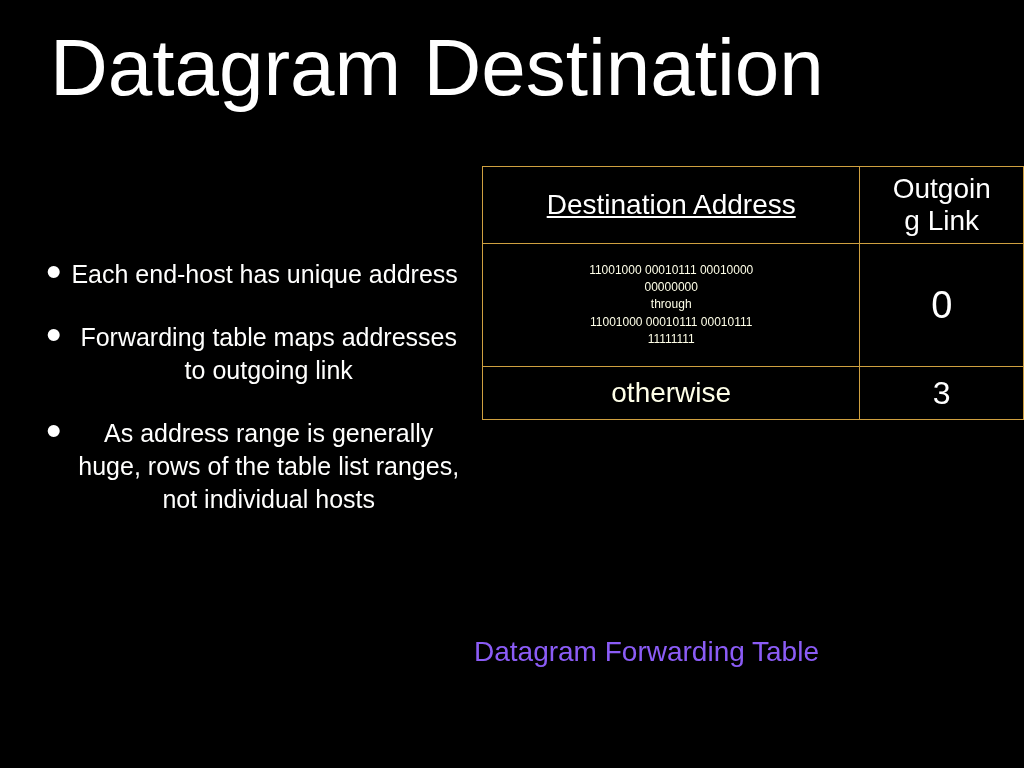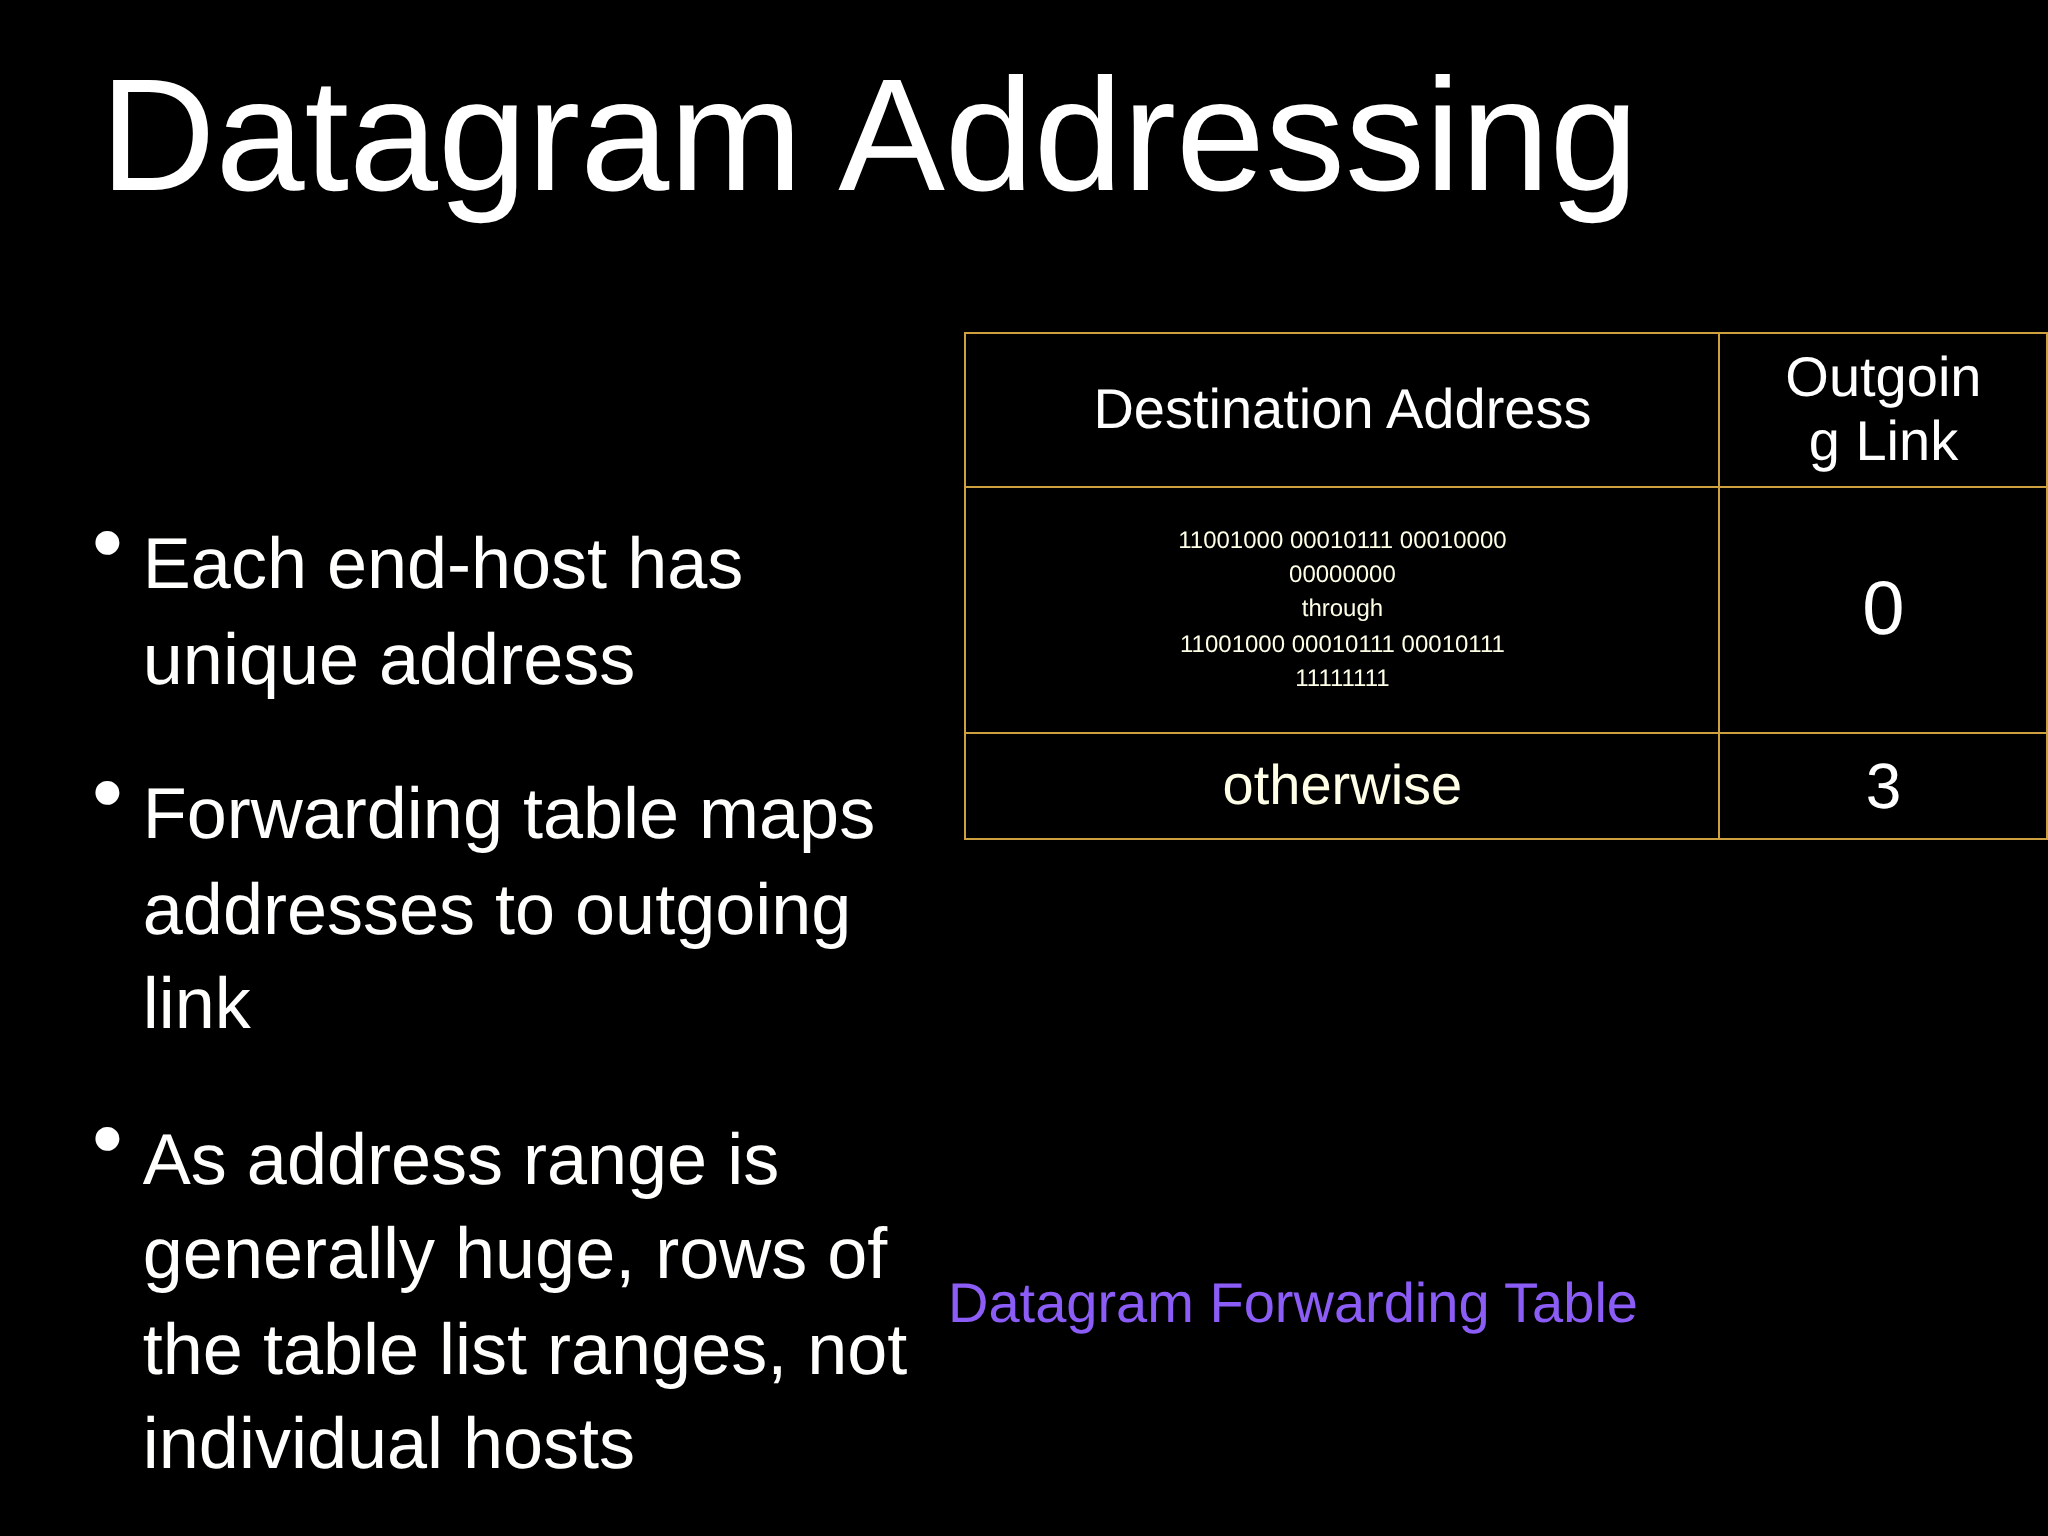--- a/index.html
+++ b/index.html
@@ -33,43 +33,45 @@
     display: flex;
     margin-bottom: 30px;
   }
   .bullet-dot {
     font-size: 44px;
     line-height: 0.55;
     margin-right: 10px;
     margin-top: 2px;
   }
   .bullet-text {
-    font-size: 36px;
+    font-size: 25px;
     line-height: 1.32;
     color: #fffffe;
+    text-align: center;
   }
   .table {
     position: absolute;
     top: 166px;
     left: 482px;
     border-collapse: collapse;
   }
   .table td, .table th {
     border: 1px solid #cfa040;
     text-align: center;
     vertical-align: middle;
   }
   .table th {
     font-weight: normal;
     font-size: 28px;
     padding: 6px 12px;
     color: #fff;
   }
   .table th.col-dest {
     width: 360px;
+    text-decoration: underline;
   }
   .table th.col-link {
     width: 140px;
   }
   .addr-cell {
     font-size: 12px;
     line-height: 1.45;
     color: #ffffe8;
     padding: 6px 6px 6px 6px;
     height: 110px;
@@ -88,21 +90,21 @@
     top: 636px;
     left: 474px;
     font-size: 28px;
     color: #8b5cf6;
     white-space: nowrap;
   }
 </style>
 </head>
 <body>
 
-<div class="title">Datagram Addressing</div>
+<div class="title">Datagram Destination</div>
 
 <div class="bullets">
   <div class="bullet-item">
     <div class="bullet-dot">•</div>
     <div class="bullet-text">Each end-host has unique address</div>
   </div>
   <div class="bullet-item">
     <div class="bullet-dot">•</div>
     <div class="bullet-text">Forwarding table maps addresses to outgoing link</div>
   </div>

